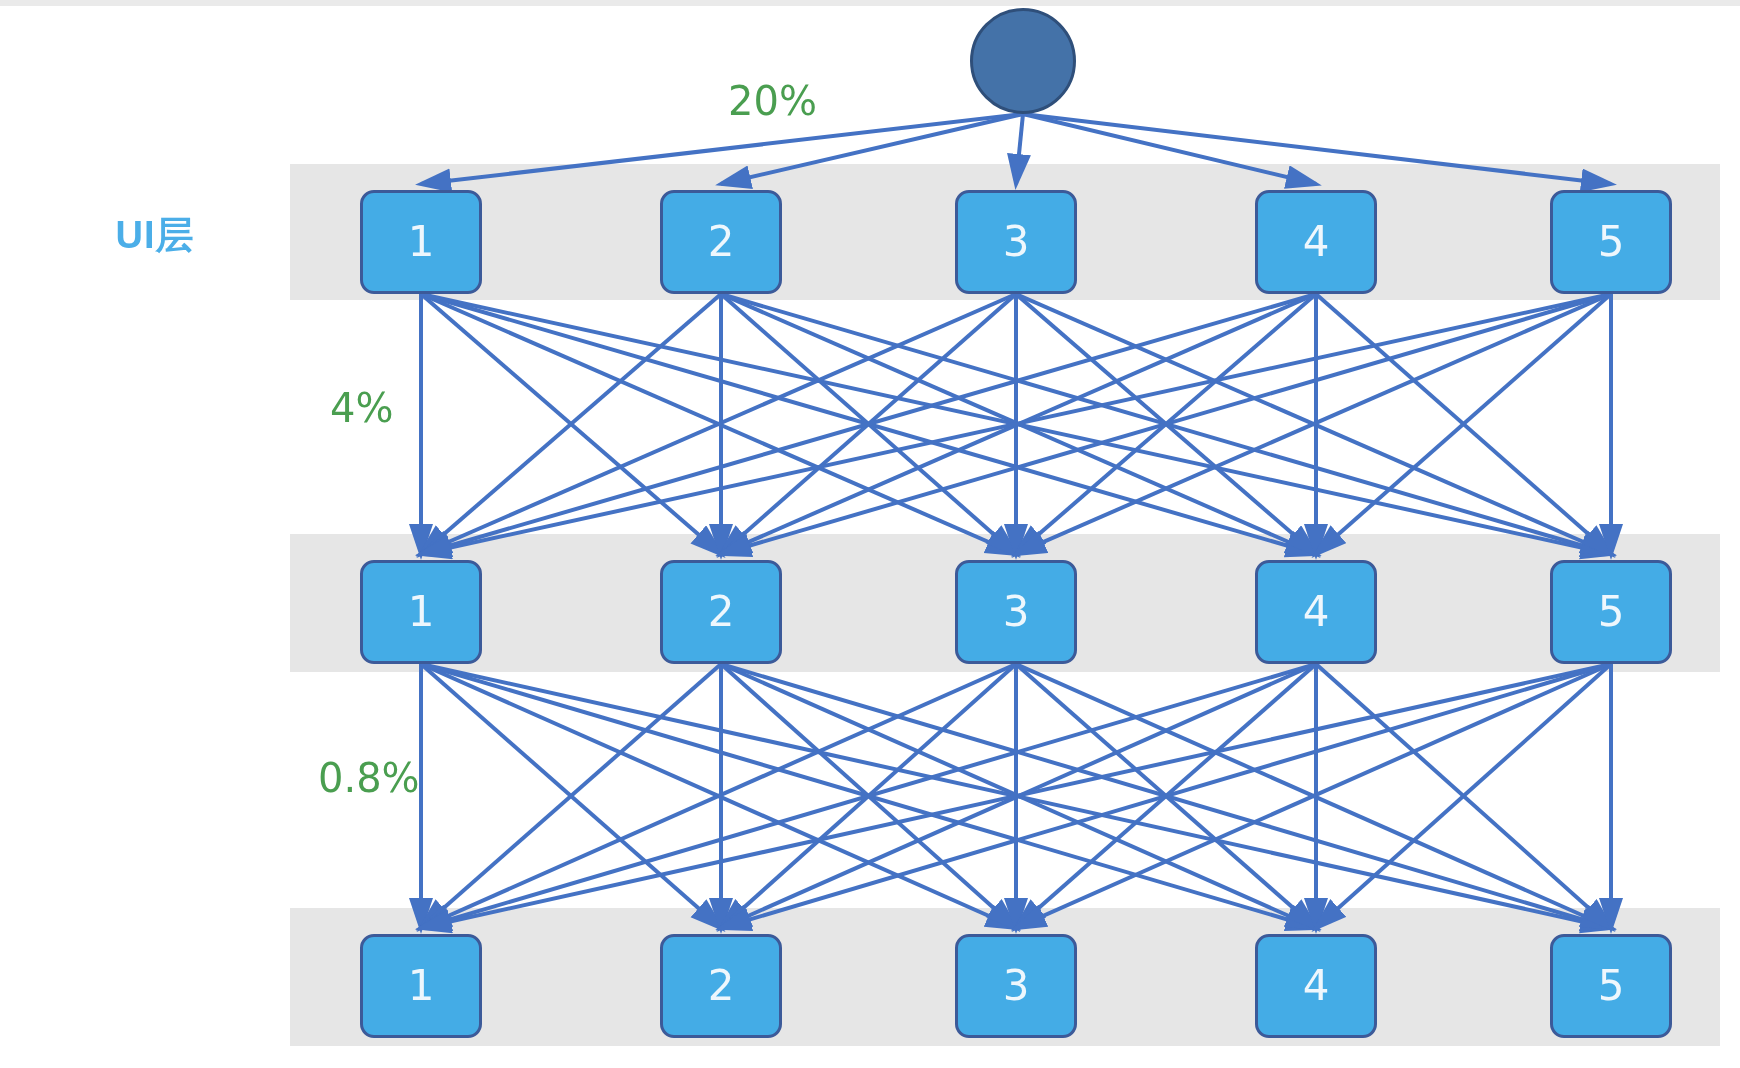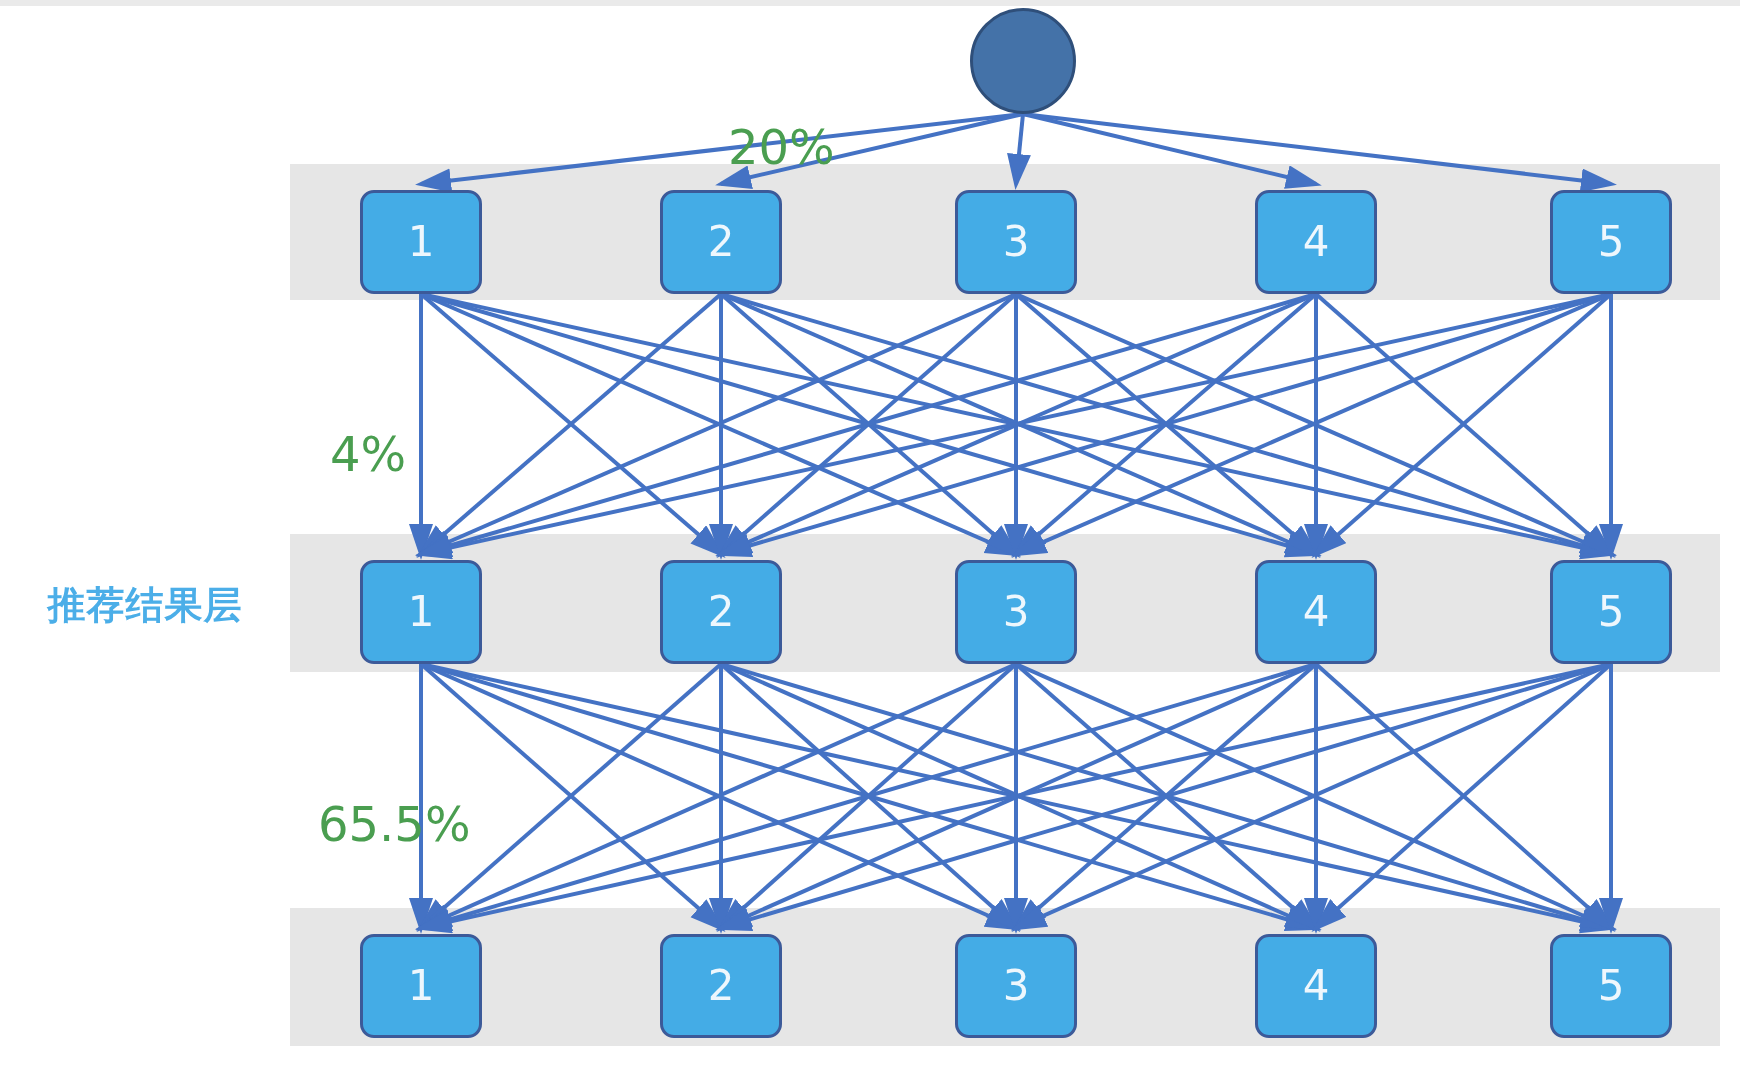--- a/index.html
+++ b/index.html
@@ -34,24 +34,23 @@
     color: #4BAEE8;
     font-weight: bold;
     font-size: 38px;
     letter-spacing: 1px;
     white-space: nowrap;
     text-align: center;
   }
   .pct-label {
     position: absolute;
     color: #4A9E50;
-    font-size: 48px;
+    font-size: 40px;
     font-family: "DejaVu Sans", sans-serif;
     white-space: nowrap;
-    margin-top: 41px;
   }
   .node-box {
     position: absolute;
     background: #44ACE6;
     border: 3px solid #3C5A99;
     border-radius: 14px;
     box-sizing: border-box;
     color: #eef7fd;
     font-size: 42px;
     font-family: "DejaVu Sans", sans-serif;
@@ -150,25 +149,25 @@
         <line x1="1611" y1="664" x2="421" y2="928"></line>
         <line x1="1611" y1="664" x2="721" y2="928"></line>
         <line x1="1611" y1="664" x2="1016" y2="928"></line>
         <line x1="1611" y1="664" x2="1316" y2="928"></line>
         <line x1="1611" y1="664" x2="1611" y2="928"></line>
       </g>
   </svg>
 
   <div class="root-circle" style="left:970px; top:8px; width:106px; height:106px;"></div>
 
-  <div class="layer-label" style="left:10px; top:580px; width:270px;">推荐结果层</div>
+  <div class="layer-label" style="left:40px; top:210px; width:230px;">UI层</div>
 
   <div class="pct-label" style="left:728px; top:78px;">20%</div>
   <div class="pct-label" style="left:330px; top:385px;">4%</div>
-  <div class="pct-label" style="left:318px; top:755px;">65.5%</div>
+  <div class="pct-label" style="left:318px; top:755px;">0.8%</div>
 
   <div class="node-box" style="left:360px; top:190px; width:122px; height:104px;">1</div>
   <div class="node-box" style="left:660px; top:190px; width:122px; height:104px;">2</div>
   <div class="node-box" style="left:955px; top:190px; width:122px; height:104px;">3</div>
   <div class="node-box" style="left:1255px; top:190px; width:122px; height:104px;">4</div>
   <div class="node-box" style="left:1550px; top:190px; width:122px; height:104px;">5</div>
 
   <div class="node-box" style="left:360px; top:560px; width:122px; height:104px;">1</div>
   <div class="node-box" style="left:660px; top:560px; width:122px; height:104px;">2</div>
   <div class="node-box" style="left:955px; top:560px; width:122px; height:104px;">3</div>

